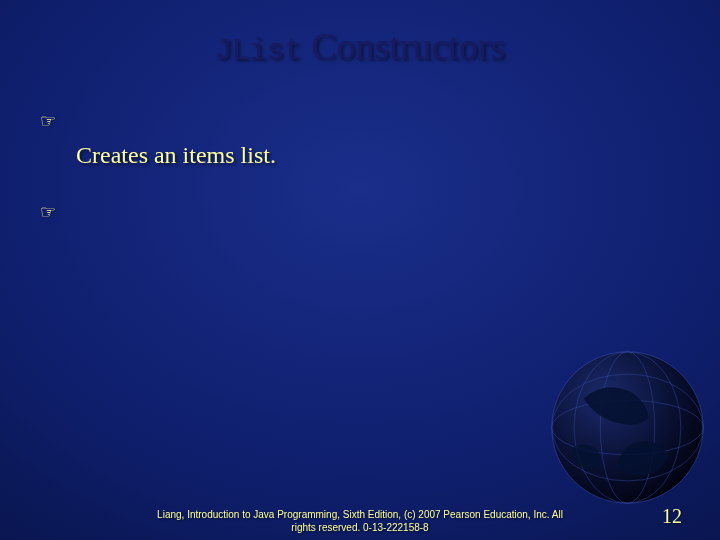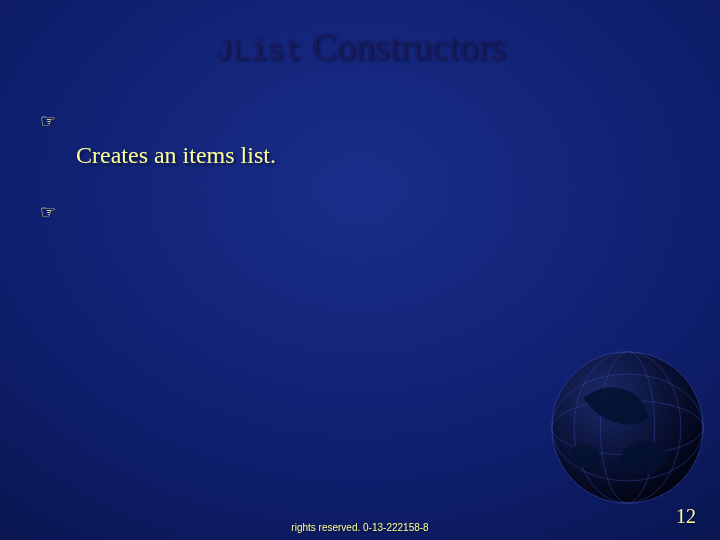--- a/index.html
+++ b/index.html
@@ -69,21 +69,21 @@
     width: 100%;
     text-align: center;
     font-family: Arial, Helvetica, sans-serif;
     font-size: 10px;
     line-height: 1.25;
     color: #ffff99;
     text-shadow: 1px 1px 2px rgba(0,0,0,0.5);
   }
   .page-number {
     position: absolute;
-    right: 24px;
+    right: 38px;
     bottom: 12px;
     font-family: "Times New Roman", Times, serif;
     font-size: 20px;
     color: #ffff99;
     text-shadow: 1px 1px 2px rgba(0,0,0,0.5);
   }
   .globe {
     position: absolute;
     right: 10px;
     bottom: 30px;
@@ -125,17 +125,17 @@
   <ellipse cx="85" cy="85" rx="78" ry="28" fill="none" stroke="#3a4bb0" stroke-width="1" opacity="0.45"></ellipse>
   <ellipse cx="85" cy="85" rx="78" ry="55" fill="none" stroke="#3a4bb0" stroke-width="1" opacity="0.45"></ellipse>
   <ellipse cx="85" cy="85" rx="28" ry="78" fill="none" stroke="#3a4bb0" stroke-width="1" opacity="0.45"></ellipse>
   <ellipse cx="85" cy="85" rx="55" ry="78" fill="none" stroke="#3a4bb0" stroke-width="1" opacity="0.45"></ellipse>
   <path d="M40,55 q20,-18 45,-8 q18,8 22,28 q-10,10 -30,6 q-25,-6 -37,-26 z" fill="#04112f" opacity="0.85"></path>
   <path d="M95,100 q22,-4 32,14 q-6,18 -28,20 q-18,2 -24,-14 q6,-16 20,-20 z" fill="#04112f" opacity="0.85"></path>
   <path d="M30,105 q10,-6 22,2 q8,6 4,18 q-14,6 -24,-4 q-6,-10 -2,-16 z" fill="#04112f" opacity="0.8"></path>
 </svg>
 
 <div class="footer">
-  <br>
+  <span>Liang, Introduction to Java Programming, Sixth Edition, (c) 2007 Pearson Education, Inc. All</span><br>
   <span>rights reserved. 0-13-222158-8</span>
 </div>
 
 <div class="page-number">12</div>
 
 </body></html>

